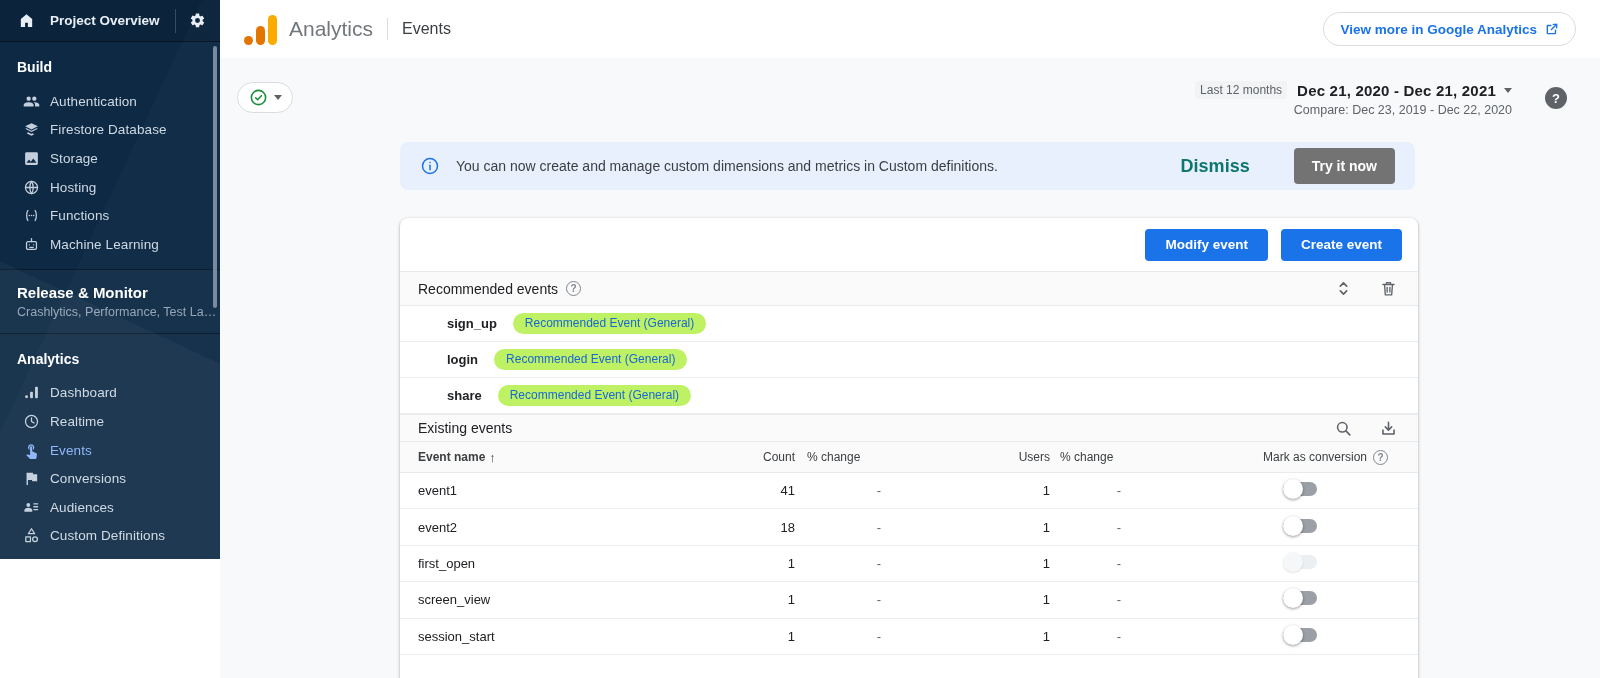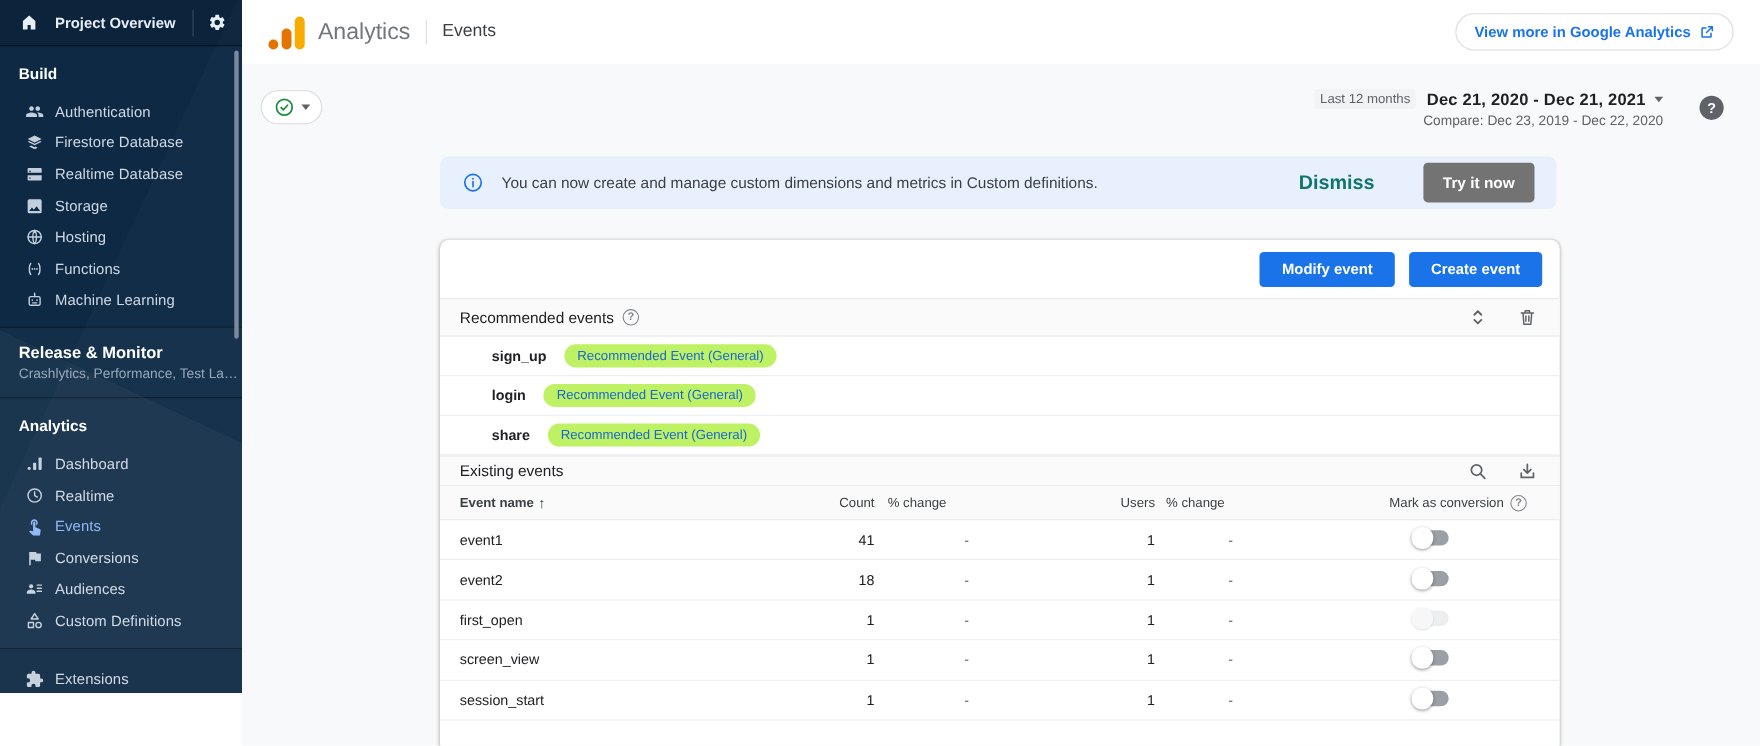--- a/index.html
+++ b/index.html
@@ -1,21 +1,21 @@
 <!DOCTYPE html>
 <html><head>
 <meta charset="utf-8">
 <style>
   * { margin:0; padding:0; box-sizing:border-box; }
   html,body { width:1600px; height:678px; overflow:hidden; background:#fff;
     font-family:"Liberation Sans", sans-serif; }
   .app { display:flex; width:1600px; height:678px; }
 
   
-  .sidebar { position:relative; width:220px; height:630px; background:#0d2944; flex:none; color:#cfd9e4; overflow:hidden; }
+  .sidebar { position:relative; width:220px; height:559px; background:#0d2944; flex:none; color:#cfd9e4; overflow:hidden; }
   .sidebar::after { content:''; position:absolute; inset:0; pointer-events:none;
     background: linear-gradient(205deg, transparent 55%, rgba(255,255,255,0.035) 55%),
                 linear-gradient(115deg, transparent 42%, rgba(255,255,255,0.02) 42%); }
   .side-top { height:42px; display:flex; align-items:center; padding:0 14px 0 18px;
     border-bottom:1px solid rgba(0,0,0,0.45); background:rgba(0,0,0,0.12); position:relative; z-index:2;}
   .side-top .proj { color:#e8eef5; font-size:13.5px; font-weight:bold; margin-left:15px; flex:1; }
   .side-top .vdiv { width:1px; height:24px; background:rgba(255,255,255,0.18); margin-right:13px; }
   .s-section { position:relative; z-index:2; }
   .sec-label { color:#fff; font-size:14px; font-weight:bold; padding:17px 0 4px 17px; }
   .s-item { display:flex; align-items:center; height:28.6px; padding-left:23px; cursor:pointer; }
@@ -145,28 +145,20 @@
           <span class="s-icon">
               <svg viewBox="0 0 24 24" fill="currentColor">
                 <path d="M12 3L3 7.5l9 4.5 9-4.5zM12 13.6L5 10.1l-2 1 9 4.5 9-4.5-2-1zM12 18.3l-4.6-2.3L5 17.2l7 3.5 3.9-2-3-1.5z"></path>
               </svg>
             </span>
           <span class="s-label">Firestore Database</span>
         </div>
         <div class="s-item">
           <span class="s-icon">
               <svg viewBox="0 0 24 24" fill="currentColor">
-                <path d="M4 4h16a1 1 0 0 1 1 1v5H3V5a1 1 0 0 1 1-1zm2 3.2a1 1 0 1 0 0 2 1 1 0 0 0 0-2zM3 13h18v6a1 1 0 0 1-1 1H4a1 1 0 0 1-1-1zm3 2.8a1 1 0 1 0 0 2 1 1 0 0 0 0-2z"></path>
-              </svg>
-            </span>
-          <span class="s-label">Realtime Database</span>
-        </div>
-        <div class="s-item">
-          <span class="s-icon">
-              <svg viewBox="0 0 24 24" fill="currentColor">
                 <path d="M19 3H5a2 2 0 0 0-2 2v14a2 2 0 0 0 2 2h14a2 2 0 0 0 2-2V5a2 2 0 0 0-2-2zm-10.5 10.5l2.5 3 3.5-4.5 4.5 6H5z"></path>
               </svg>
             </span>
           <span class="s-label">Storage</span>
         </div>
         <div class="s-item">
           <span class="s-icon">
               <svg viewBox="0 0 24 24" class="icon-stroke">
                 <circle cx="12" cy="12" r="8.5"></circle>
                 <path d="M3.5 12h17M12 3.5c3.2 3.8 3.2 13.2 0 17M12 3.5c-3.2 3.8-3.2 13.2 0 17"></path>

